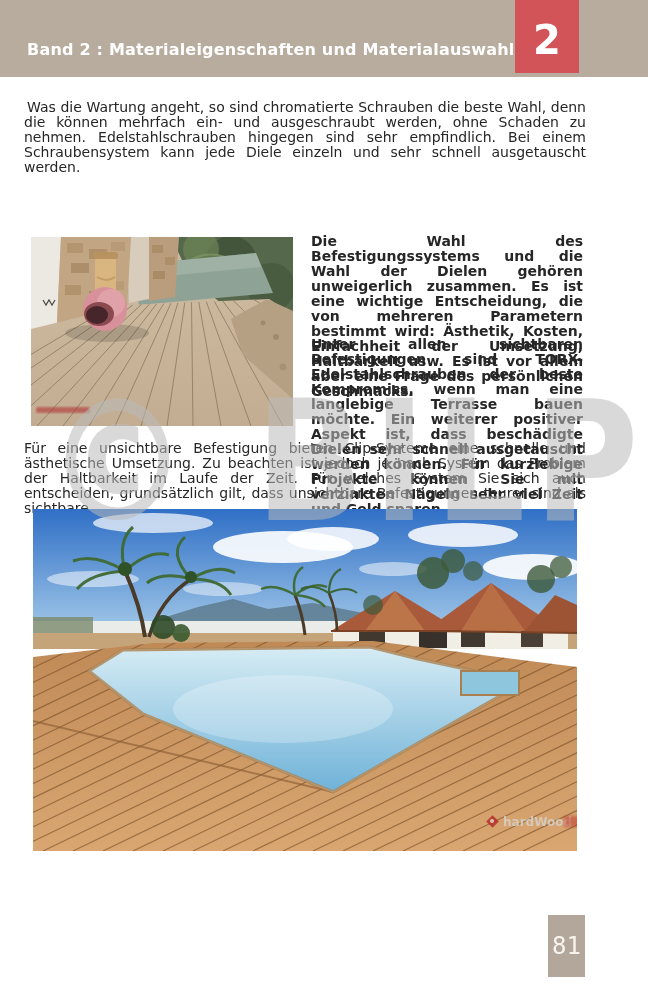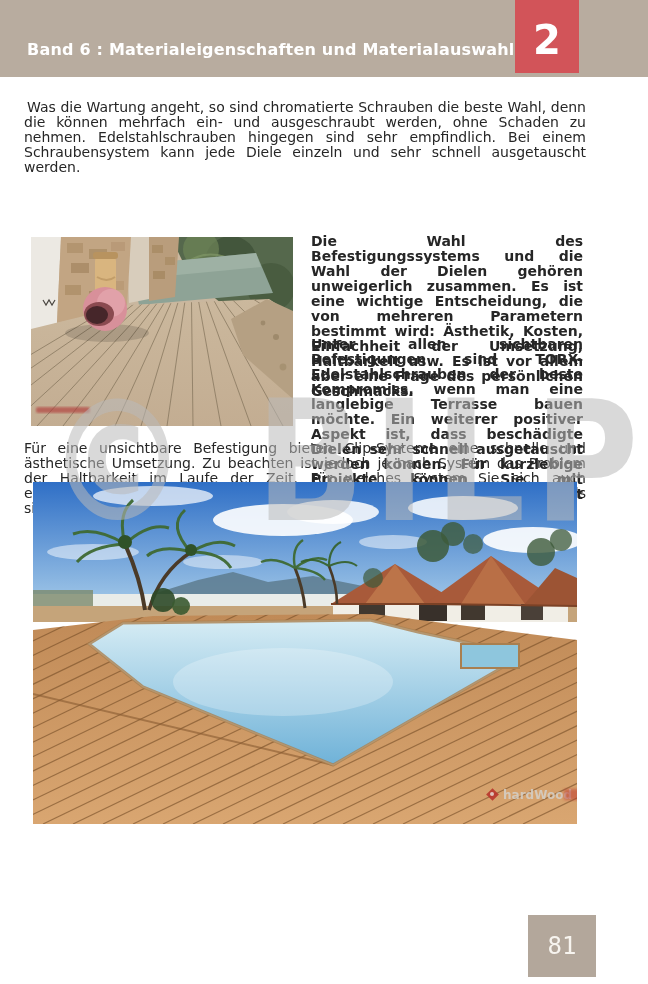--- a/index.html
+++ b/index.html
@@ -18,41 +18,41 @@
   .p1{left:24px;top:100px;width:562px;text-indent:3px;}
   .p2{left:24px;top:166px;width:562px;}
   .subheading{position:absolute;left:24px;top:205px;width:562px;font-size:11.5px;font-weight:bold;color:#b6b1ab;}
   .col{left:311px;width:272px;font-weight:bold;}
   .c1{top:234px;}
   .c2{top:337px;}
   .p3{left:24px;top:441px;width:562px;}
 
   
   .photo1{position:absolute;left:31px;top:237px;width:262px;height:189px;overflow:hidden;}
-  .photo2{position:absolute;left:33px;top:482px;width:544px;height:342px;overflow:hidden;}
+  .photo2{position:absolute;left:33px;top:509px;width:544px;height:342px;overflow:hidden;}
   .photo1 svg,.photo2 svg{display:block;}
 
   
   .watermark{position:absolute;left:46px;top:378px;z-index:30;pointer-events:none;
              font-size:168px;font-weight:bold;line-height:1;letter-spacing:10px;
              color:rgba(185,185,185,.55);transform:scaleX(.85);transform-origin:left top;white-space:nowrap;}
 
   
   .footer{position:absolute;left:30px;top:932px;width:460px;font-size:8px;line-height:11px;color:#b2a89c;}
-  .page-box{position:absolute;left:528px;top:915px;width:68px;height:62px;background:#b3a79b;
+  .page-box{position:absolute;left:548px;top:915px;width:37px;height:62px;background:#b3a79b;
             display:flex;align-items:center;justify-content:center;}
   .page-num{color:#f7f4ef;font-size:24px;font-family:"DejaVu Sans Mono","Liberation Mono",monospace;}
 </style>
 </head>
 <body>
 
 <div class="page">
 
   <div class="header-bar">
-    <div class="header-title">Band 6 : Materialeigenschaften und Materialauswahl</div>
+    <div class="header-title">Band 2 : Materialeigenschaften und Materialauswahl</div>
   </div>
   <div class="chapter-box">
     <div class="chapter-num">2</div>
   </div>
 
   <div class="para p1">Was die Wartung angeht, so sind chromatierte Schrauben die beste Wahl, denn die können mehrfach ein- und ausgeschraubt werden, ohne Schaden zu nehmen. Edelstahlschrauben hingegen sind sehr empfindlich. Bei einem Schraubensystem kann jede Diele einzeln und sehr schnell ausgetauscht werden.</div>
 
   <div class="photo1">
     <svg width="262" height="189" viewBox="0 0 262 189" xmlns="http://www.w3.org/2000/svg">
       <defs>

